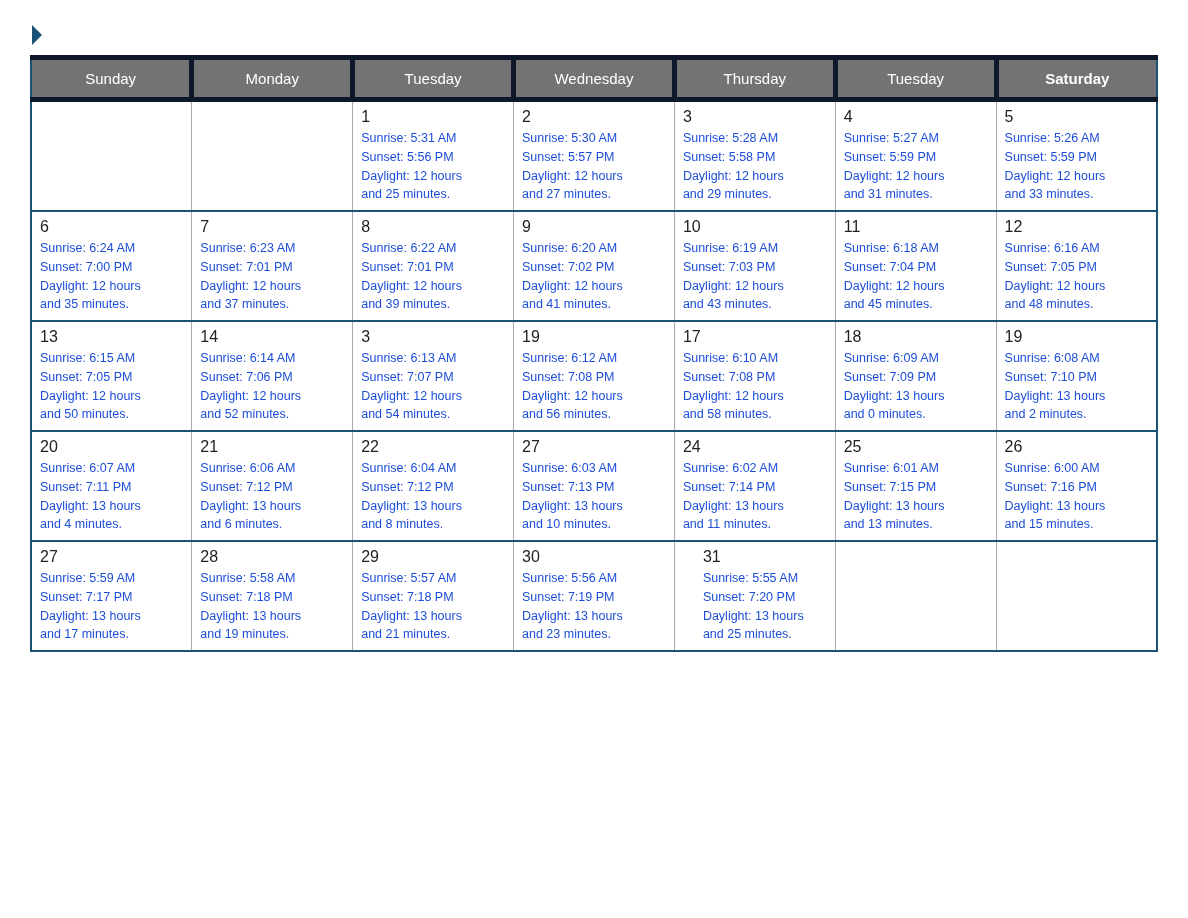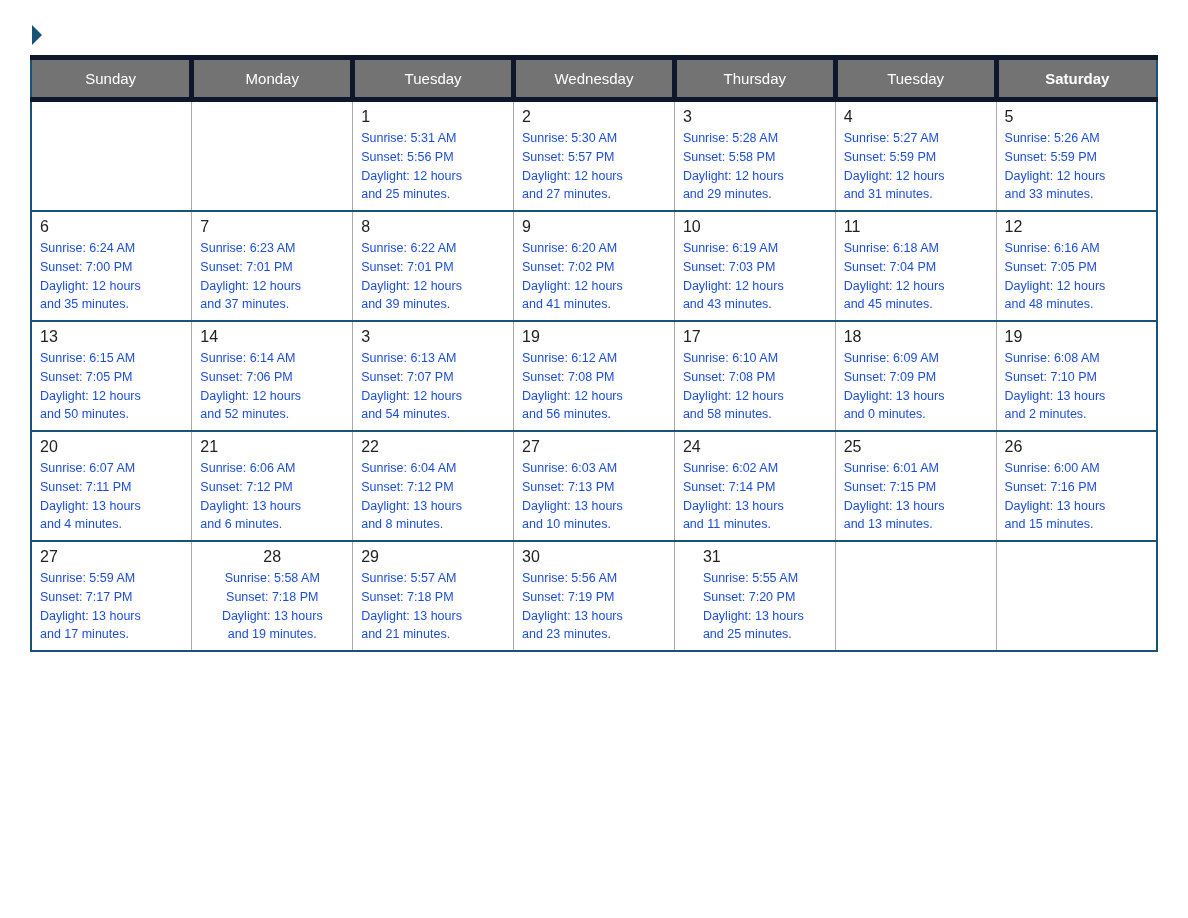--- a/index.html
+++ b/index.html
@@ -256,21 +256,21 @@
         <td style="border-top: 2px solid rgb(26, 82, 118); margin-top: 20px;">
           <span class="day-number">26</span>
           <div class="day-info">Sunrise: 6:00 AM<br>Sunset: 7:16 PM<br>Daylight: 13 hours<br>and 15 minutes.</div>
         </td>
       </tr>
       <tr>
         <td style="border-top: 2px solid rgb(26, 82, 118);">
           <span class="day-number">27</span>
           <div class="day-info">Sunrise: 5:59 AM<br>Sunset: 7:17 PM<br>Daylight: 13 hours<br>and 17 minutes.</div>
         </td>
-        <td style="border-top: 2px solid rgb(26, 82, 118); text-align: center;">
+        <td style="border-top: 2px solid rgb(26, 82, 118);">
           <span class="day-number">28</span>
           <div class="day-info">Sunrise: 5:58 AM<br>Sunset: 7:18 PM<br>Daylight: 13 hours<br>and 19 minutes.</div>
         </td>
         <td style="border-top: 2px solid rgb(26, 82, 118);">
           <span class="day-number">29</span>
           <div class="day-info">Sunrise: 5:57 AM<br>Sunset: 7:18 PM<br>Daylight: 13 hours<br>and 21 minutes.</div>
         </td>
         <td style="border-top: 2px solid rgb(26, 82, 118);">
           <span class="day-number">30</span>
           <div class="day-info">Sunrise: 5:56 AM<br>Sunset: 7:19 PM<br>Daylight: 13 hours<br>and 23 minutes.</div>

